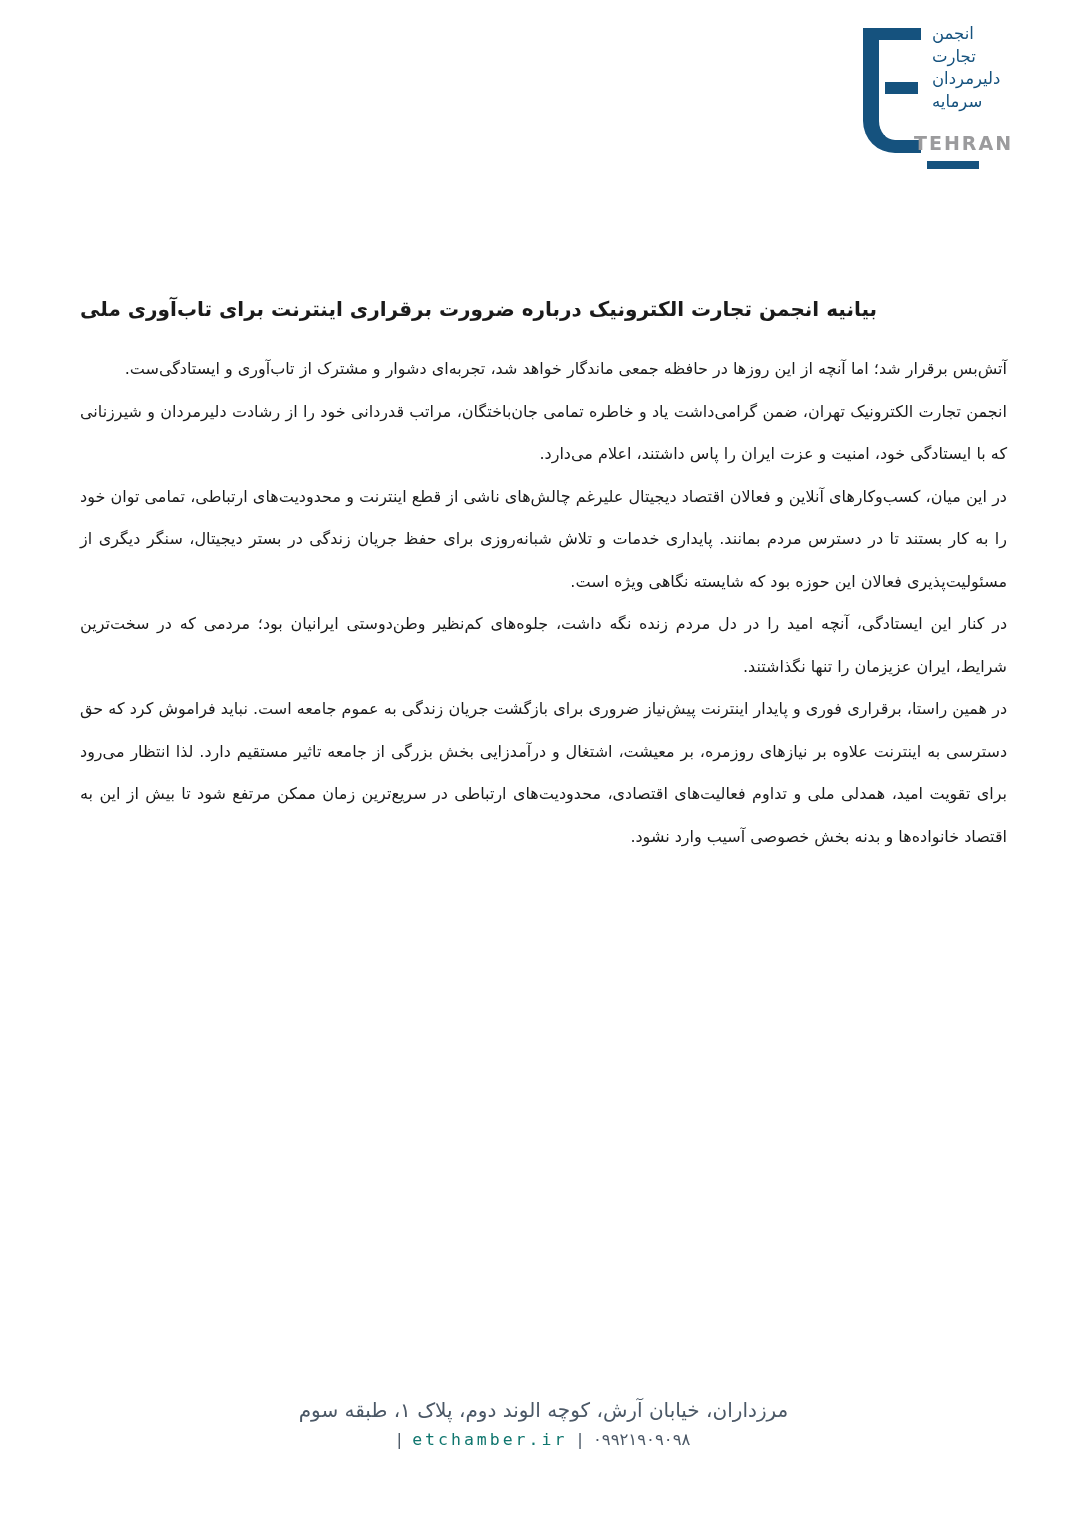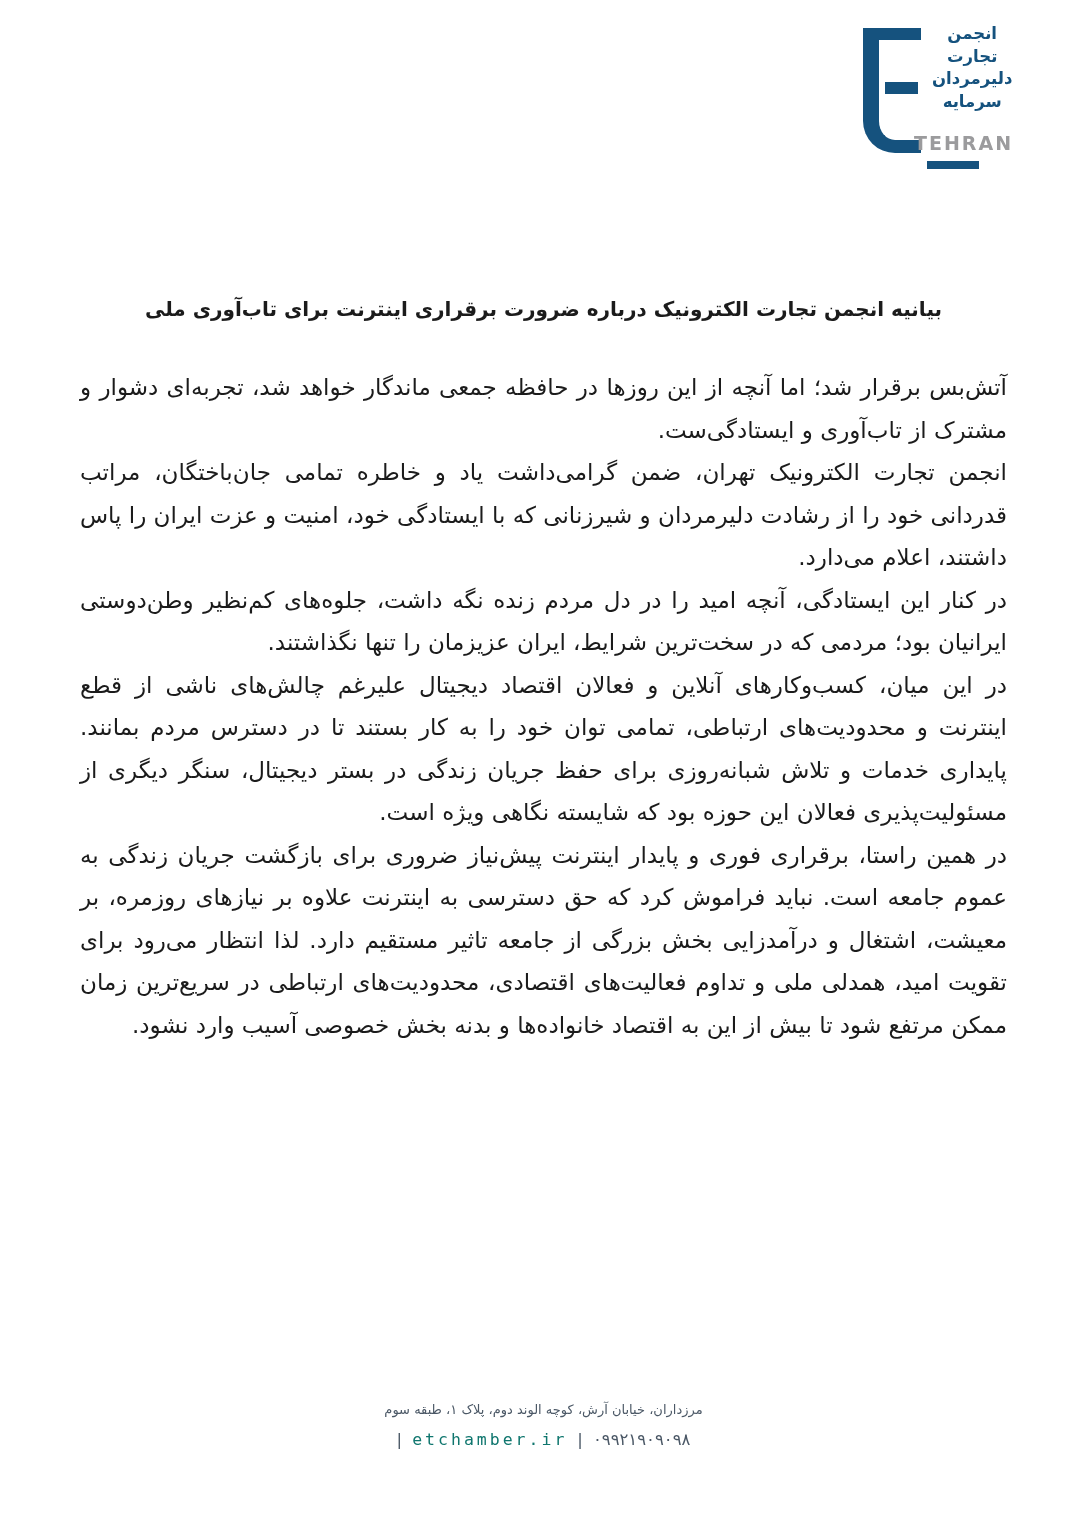--- a/index.html
+++ b/index.html
@@ -23,60 +23,60 @@
     border-left: 16px solid #15527e;
     border-bottom: 13px solid #15527e;
     border-bottom-left-radius: 32px;
   }
   .logo-e-dash {
     position: absolute; left: 27px; top: 60px;
     width: 33px; height: 12px; background: #15527e;
   }
   .logo-fa {
     position: absolute; left: 74px; top: 1px;
-    direction: rtl; text-align: center;
-    color: #15527e; font-size: 16.5px; font-weight: 700;
+    direction: rtl; text-align: left;
+    color: #15527e; font-size: 16.5px; font-weight: 400;
     line-height: 22.5px; white-space: nowrap;
   }
   .logo-en {
     position: absolute; left: 56px; top: 110px;
     color: #9b9b9d; font-size: 19px; font-weight: bold;
     letter-spacing: 2px;
   }
   .logo-bar {
     position: absolute; left: 69px; top: 139px;
     width: 52px; height: 8px; background: #15527e;
   }
 
   
   .title {
     position: absolute; left: 80px; top: 294px; width: 927px;
-    direction: rtl; text-align: center;
+    direction: rtl; text-align: left;
     font-size: 20px; font-weight: bold; color: #1b1b1b;
     line-height: 30px;
   }
 
   
   .body-text {
-    position: absolute; left: 80px; top: 366px; width: 927px;
+    position: absolute; left: 80px; top: 348px; width: 927px;
     direction: rtl;
     text-align: justify;
-    font-size: 23px; color: #1b1b1b;
+    font-size: 16px; color: #1b1b1b;
     line-height: 42.5px;
   }
   .body-text p { margin: 0; }
 
   
   .footer {
     position: absolute; left: 0; top: 1396px; width: 100%;
     text-align: center; color: #4b5866;
   }
   .footer-address {
     direction: rtl;
-    font-size: 13px; line-height: 28px;
+    font-size: 20px; line-height: 28px;
   }
   .footer-contact {
     margin-top: 6px;
     display: flex; justify-content: center; align-items: center;
     gap: 10px; font-size: 16.5px; color: #4b5866;
   }
   .footer-website {
     font-family: "DejaVu Sans Mono", monospace;
     letter-spacing: 3px; font-size: 16.5px; color: #0f766e;
     text-decoration: none;
@@ -100,22 +100,22 @@
     </div>
     <div class="logo-en">TEHRAN</div>
     <div class="logo-bar"></div>
   </div>
 
   <div class="title">بیانیه انجمن تجارت الکترونیک درباره ضرورت برقراری اینترنت برای تاب‌آوری ملی</div>
 
   <div class="body-text">
     <p>آتش‌بس برقرار شد؛ اما آنچه از این روزها در حافظه جمعی ماندگار خواهد شد، تجربه‌ای دشوار و مشترک از تاب‌آوری و ایستادگی‌ست.</p>
     <p>انجمن تجارت الکترونیک تهران، ضمن گرامی‌داشت یاد و خاطره تمامی جان‌باختگان، مراتب قدردانی خود را از رشادت دلیرمردان و شیرزنانی که با ایستادگی خود، امنیت و عزت ایران را پاس داشتند، اعلام می‌دارد.</p>
+    <p>در این میان، کسب‌وکارهای آنلاین و فعالان اقتصاد دیجیتال علیرغم چالش‌های ناشی از قطع اینترنت و محدودیت‌های ارتباطی، تمامی توان خود را به کار بستند تا در دسترس مردم بمانند. پایداری خدمات و تلاش شبانه‌روزی برای حفظ جریان زندگی در بستر دیجیتال، سنگر دیگری از مسئولیت‌پذیری فعالان این حوزه بود که شایسته نگاهی ویژه است.</p>
     <p>در کنار این ایستادگی، آنچه امید را در دل مردم زنده نگه داشت، جلوه‌های کم‌نظیر وطن‌دوستی ایرانیان بود؛ مردمی که در سخت‌ترین شرایط، ایران عزیزمان را تنها نگذاشتند.</p>
-    <p>در این میان، کسب‌وکارهای آنلاین و فعالان اقتصاد دیجیتال علیرغم چالش‌های ناشی از قطع اینترنت و محدودیت‌های ارتباطی، تمامی توان خود را به کار بستند تا در دسترس مردم بمانند. پایداری خدمات و تلاش شبانه‌روزی برای حفظ جریان زندگی در بستر دیجیتال، سنگر دیگری از مسئولیت‌پذیری فعالان این حوزه بود که شایسته نگاهی ویژه است.</p>
     <p>در همین راستا، برقراری فوری و پایدار اینترنت پیش‌نیاز ضروری برای بازگشت جریان زندگی به عموم جامعه است. نباید فراموش کرد که حق دسترسی به اینترنت علاوه بر نیازهای روزمره، بر معیشت، اشتغال و درآمدزایی بخش بزرگی از جامعه تاثیر مستقیم دارد. لذا انتظار می‌رود برای تقویت امید، همدلی ملی و تداوم فعالیت‌های اقتصادی، محدودیت‌های ارتباطی در سریع‌ترین زمان ممکن مرتفع شود تا بیش از این به اقتصاد خانواده‌ها و بدنه بخش خصوصی آسیب وارد نشود.</p>
   </div>
 
   <div class="footer">
     <div class="footer-address">مرزداران، خیابان آرش، کوچه الوند دوم، پلاک ۱، طبقه سوم</div>
     <div class="footer-contact">
       <span class="footer-sep">|</span>
       <span class="footer-website">etchamber.ir</span>
       <span class="footer-sep">|</span>
       <span class="footer-phone">۰۹۹۲۱۹۰۹۰۹۸</span>

